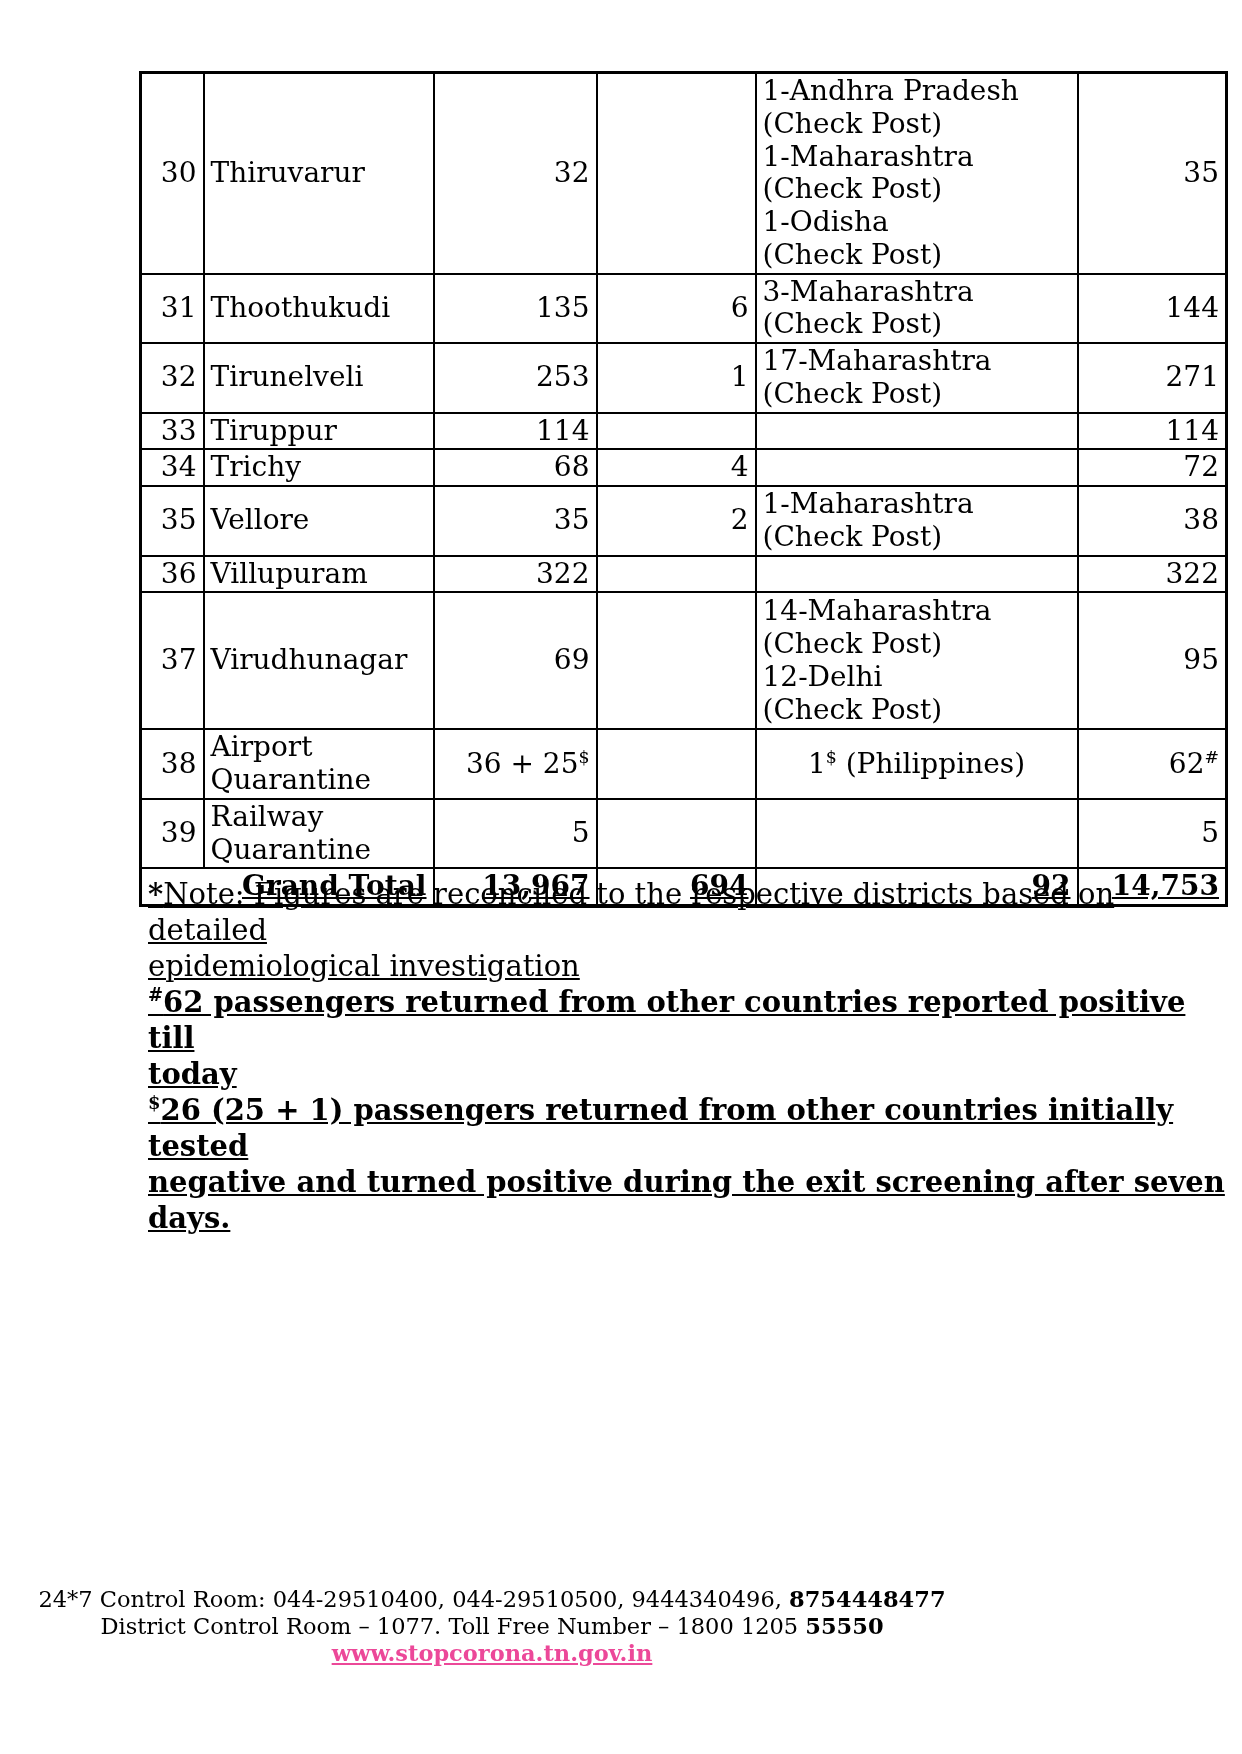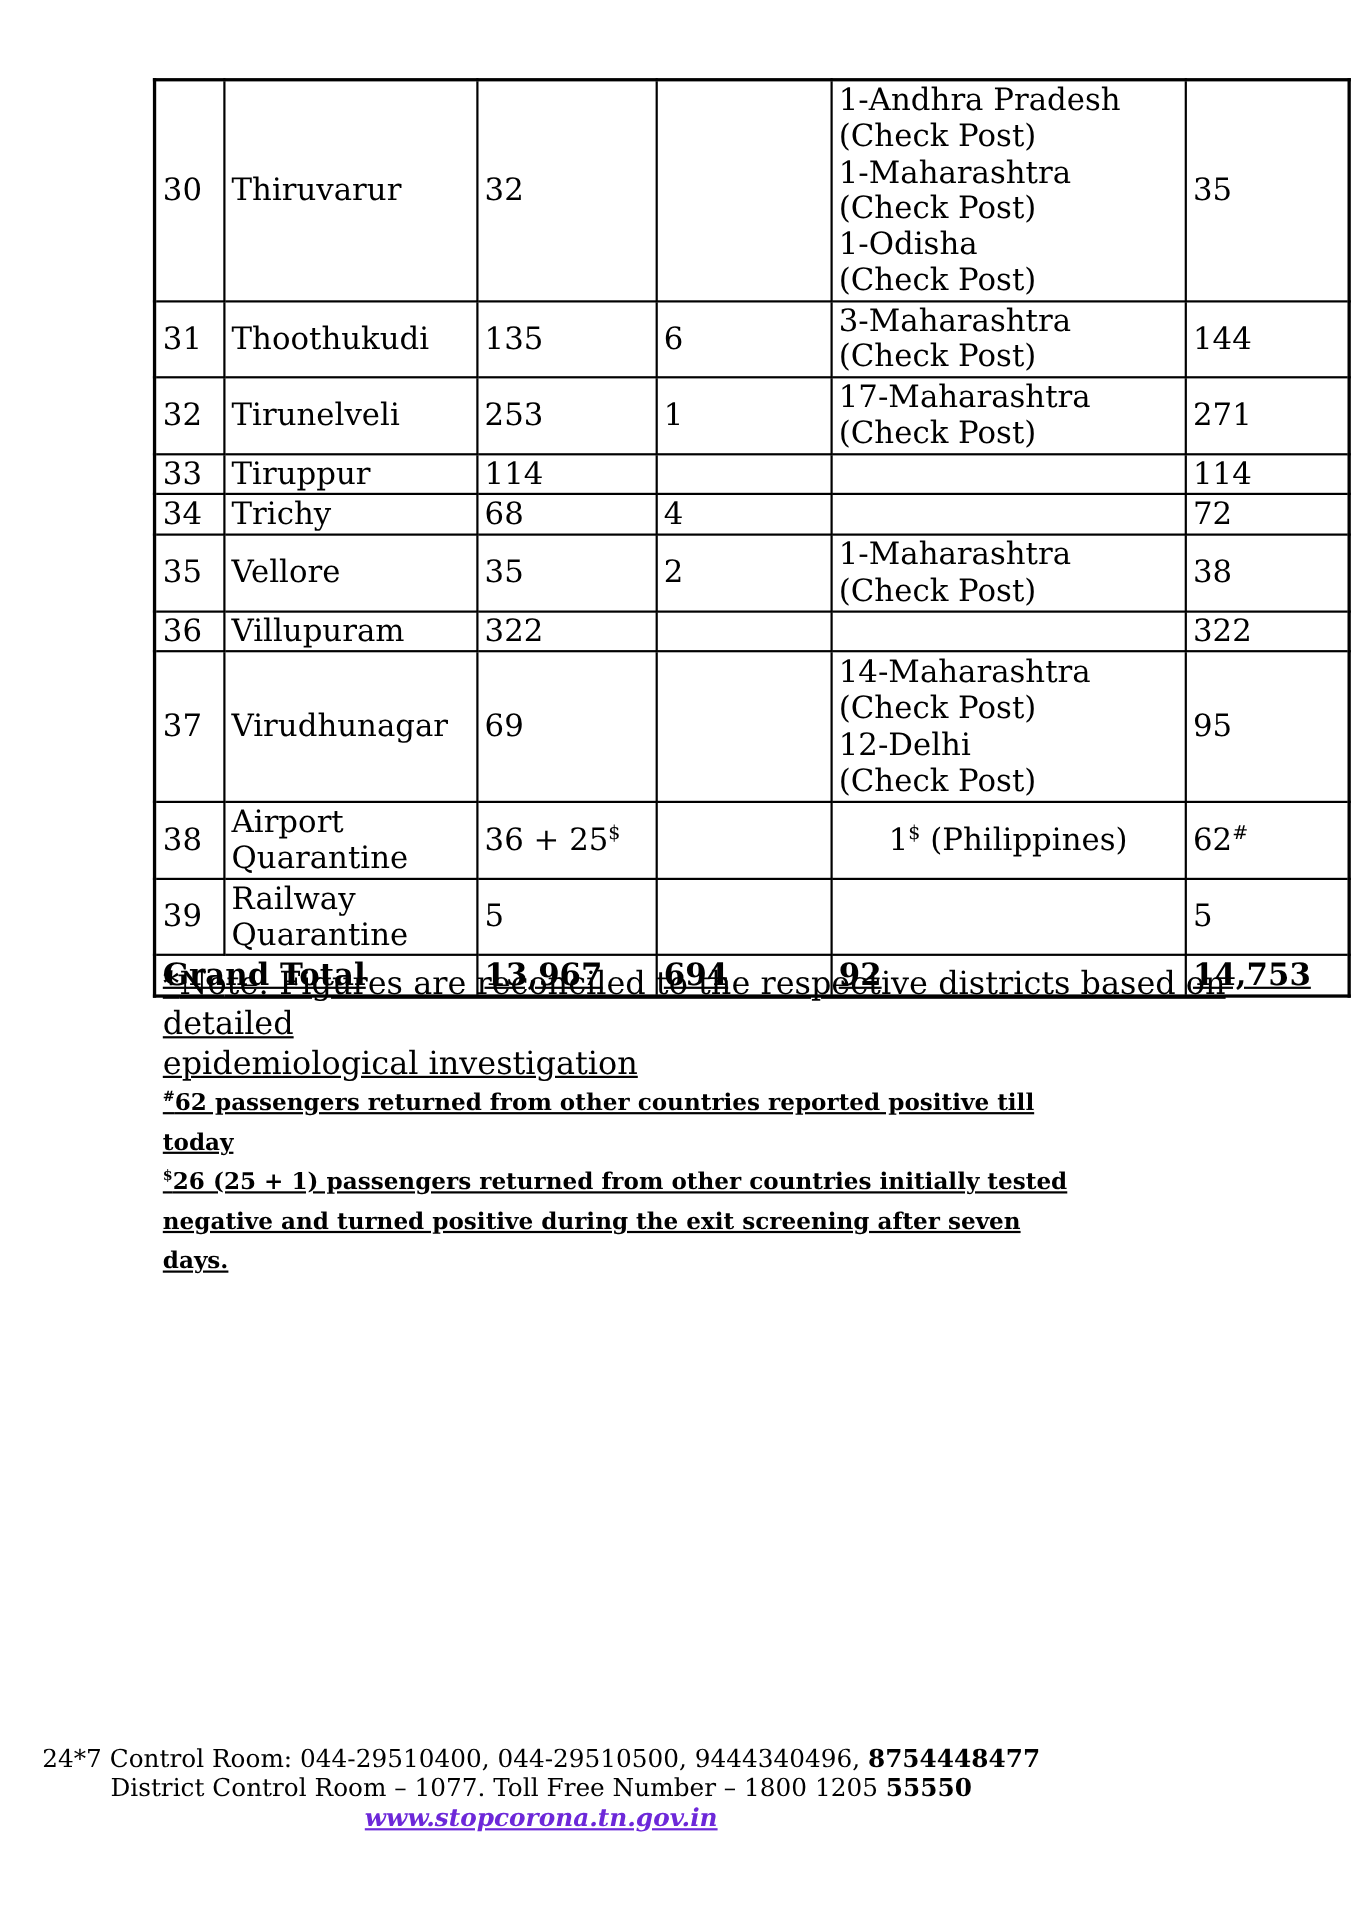--- a/index.html
+++ b/index.html
@@ -9,33 +9,33 @@
   }
   .doc-table {
     position:absolute; left:139px; top:71px; width:1086px;
     border-collapse:collapse; table-layout:fixed; font-size:28px;
   }
   .doc-table td {
     border:2px solid #000; padding:1px 6px; vertical-align:middle;
     line-height:1.17; overflow:hidden;
   }
   .doc-table { border:3px solid #000; }
-  .cc { text-align:left; }
+  .cc { text-align:right; }
   .district { padding-left:9px; }
   .details { white-space:pre-line; padding-left:10px; padding-right:6px; }
   .details-center { text-align:center; white-space:pre-line; }
   .gt td { font-weight:bold;text-decoration:underline; }
   sup.s { font-size:0.62em; vertical-align:super; line-height:0; }
   .notes {
     position:absolute; left:148px; top:876px; width:1080px;
     font-size:29px; line-height:36px;text-decoration:underline;
   }
   .notes p { margin:0; white-space:pre-line; }
   .bold { font-weight:bold; }
-  .note-bold { font-weight:bold; font-size:21px; }
+  .note-bold { font-weight:bold; font-size:29px; }
   .footer {
     position:absolute; left:0; top:1586px; width:984px;
     text-align:center; font-size:22.5px; line-height:27px;
   }
   .footer p { margin:0; }
   .site-link { font-weight:bold; text-decoration:underline; }
 </style>
 </head>
 <body>
 
@@ -154,14 +154,14 @@
   <p class="note-bold"><sup class="s">#</sup><span>62 passengers returned from other countries reported positive till
 today</span></p>
   <p class="note-bold"><sup class="s">$</sup><span>26 (25 + 1) passengers returned from other countries initially tested
 negative and turned positive during the exit screening after seven
 days.</span></p>
 </div>
 
 <div class="footer">
   <p><span>24*7 Control Room: 044-29510400, 044-29510500, 9444340496, </span><span class="bold">8754448477</span></p>
   <p><span>District Control Room – 1077. Toll Free Number – 1800 1205 </span><span class="bold">55550</span></p>
-  <p><a href="#" class="site-link" id="site-link" style="color: #6d28d9; font-style: italic;">www.stopcorona.tn.gov.in</a></p>
+  <p><a href="#" class="site-link" id="site-link" style="color: #ec4899;">www.stopcorona.tn.gov.in</a></p>
 </div>
 
 </body></html>

